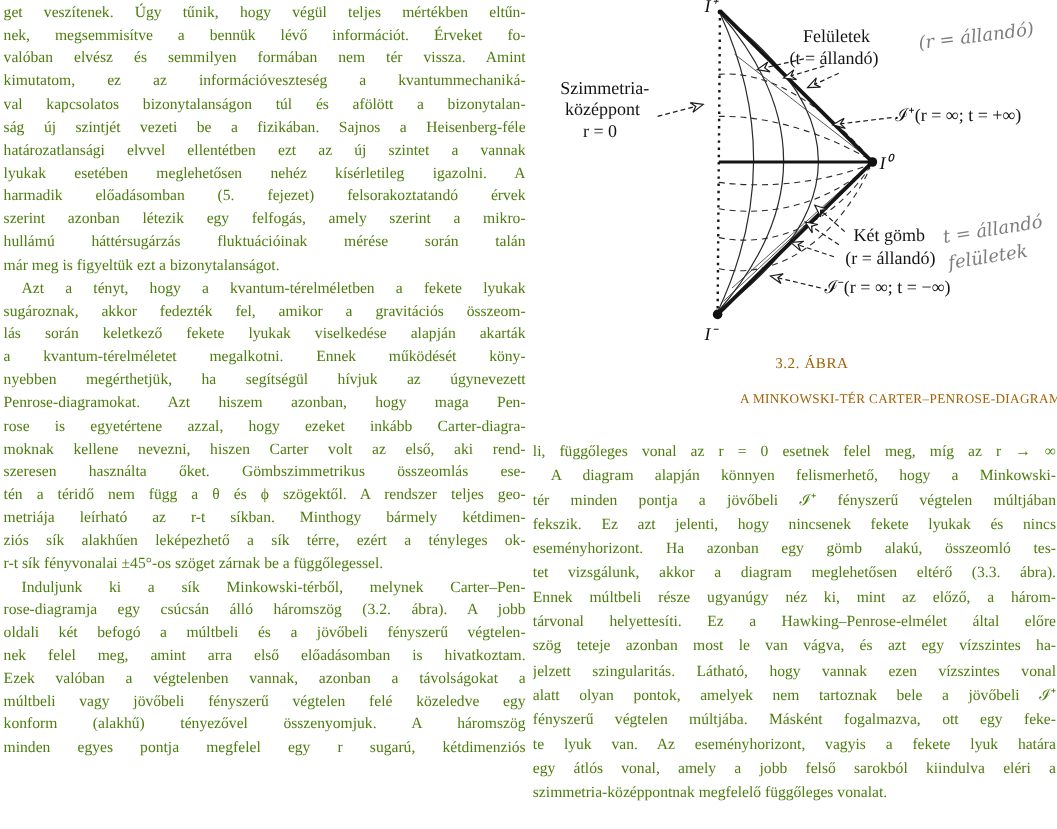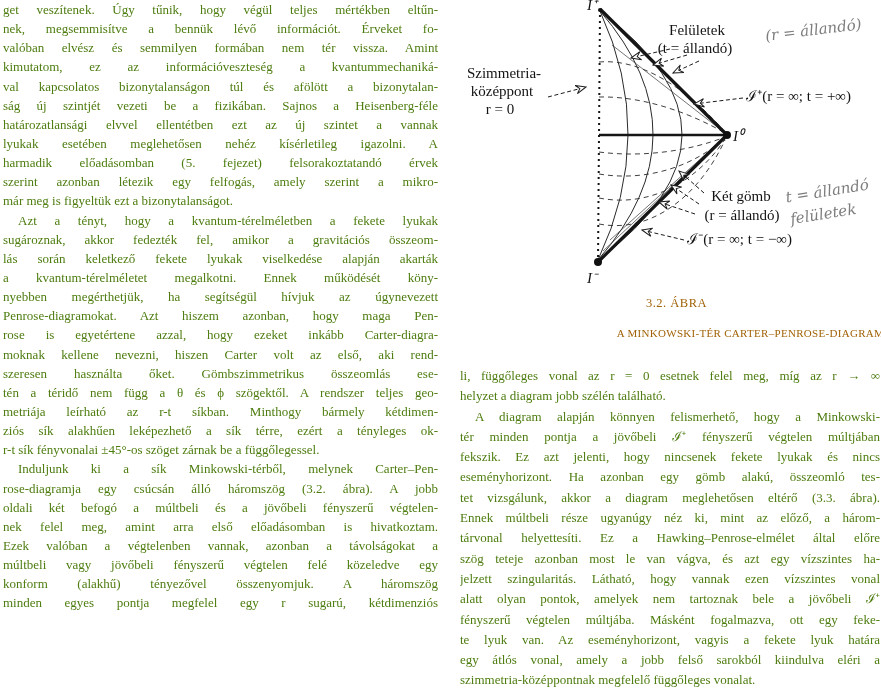--- a/index.html
+++ b/index.html
@@ -9,21 +9,21 @@
     font-family:"Liberation Serif", serif;
   }
   .col{position:absolute;}
   .col-left{left:3px;top:0;width:435px;}
   .col-right{left:444px;top:366px;width:436px;}
   .ln{
     font-size:13px;line-height:19.15px;height:19.15px;overflow:hidden;
     text-align:justify;text-align-last:justify;-moz-text-align-last:justify;
     white-space:nowrap;color:#4d7c0f;
   }
-  .col-right .ln{line-height:20.3px;height:20.3px;margin-left:16px;}
+  .col-right .ln{line-height:20.3px;height:20.3px;}
   .ln.ind{text-indent:15px;}
   .ln.end{text-align-last:left;-moz-text-align-last:left;}
   .fig{position:absolute;left:440px;top:0;width:441px;height:364px;}
   .fig svg{position:absolute;left:0;top:0;}
   .cap{position:absolute;left:16px;width:441px;text-align:center;
        font-family:Liberation Serif, serif;color:#a16207;}
   .cap1{top:296px;font-size:12.5px;letter-spacing:.5px;}
   .cap2{top:327px;font-size:11px;letter-spacing:.3px;text-align:right;}
   
   .edge{stroke:#151515;stroke-width:3.2;fill:none;}
@@ -46,20 +46,21 @@
   <div class="ln">get veszítenek. Úgy tűnik, hogy végül teljes mértékben eltűn-</div>
   <div class="ln">nek, megsemmisítve a bennük lévő információt. Érveket fo-</div>
   <div class="ln">valóban elvész és semmilyen formában nem tér vissza. Amint</div>
   <div class="ln">kimutatom, ez az információveszteség a kvantummechaniká-</div>
   <div class="ln">val kapcsolatos bizonytalanságon túl és afölött a bizonytalan-</div>
   <div class="ln">ság új szintjét vezeti be a fizikában. Sajnos a Heisenberg-féle</div>
   <div class="ln">határozatlansági elvvel ellentétben ezt az új szintet a vannak</div>
   <div class="ln">lyukak esetében meglehetősen nehéz kísérletileg igazolni. A</div>
   <div class="ln">harmadik előadásomban (5. fejezet) felsorakoztatandó érvek</div>
   <div class="ln">szerint azonban létezik egy felfogás, amely szerint a mikro-</div>
+  <div class="ln">hullámú háttérsugárzás fluktuációinak mérése során talán</div>
   <div class="ln end">már meg is figyeltük ezt a bizonytalanságot.</div>
   <div class="ln ind">Azt a tényt, hogy a kvantum-térelméletben a fekete lyukak</div>
   <div class="ln">sugároznak, akkor fedezték fel, amikor a gravitációs összeom-</div>
   <div class="ln">lás során keletkező fekete lyukak viselkedése alapján akarták</div>
   <div class="ln">a kvantum-térelméletet megalkotni. Ennek működését köny-</div>
   <div class="ln">nyebben megérthetjük, ha segítségül hívjuk az úgynevezett</div>
   <div class="ln">Penrose-diagramokat. Azt hiszem azonban, hogy maga Pen-</div>
   <div class="ln">rose is egyetértene azzal, hogy ezeket inkább Carter-diagra-</div>
   <div class="ln">moknak kellene nevezni, hiszen Carter volt az első, aki rend-</div>
   <div class="ln">szeresen használta őket. Gömbszimmetrikus összeomlás ese-</div>
@@ -149,21 +150,20 @@
     <text class="hand" x="374" y="35" text-anchor="middle" transform="rotate(-7 374 35)">(r = állandó)</text>
     <text class="hand" x="388" y="196" text-anchor="middle" transform="rotate(-9 388 196)">t = állandó</text>
     <text class="hand" x="384" y="219" text-anchor="middle" transform="rotate(-9 384 219)">felületek</text>
   </svg>
   <div class="cap cap1">3.2. ÁBRA</div>
   <div class="cap cap2">A MINKOWSKI-TÉR CARTER–PENROSE-DIAGRAMJA</div>
 </div>
 
 <div class="col col-right">
   <div class="ln">li, függőleges vonal az r = 0 esetnek felel meg, míg az r → ∞</div>
-  <div class="ln end">helyzet a diagram jobb szélén található.</div>
   <div class="ln ind">A diagram alapján könnyen felismerhető, hogy a Minkowski-</div>
   <div class="ln">tér minden pontja a jövőbeli ℐ⁺ fényszerű végtelen múltjában</div>
   <div class="ln">fekszik. Ez azt jelenti, hogy nincsenek fekete lyukak és nincs</div>
   <div class="ln">eseményhorizont. Ha azonban egy gömb alakú, összeomló tes-</div>
   <div class="ln">tet vizsgálunk, akkor a diagram meglehetősen eltérő (3.3. ábra).</div>
   <div class="ln">Ennek múltbeli része ugyanúgy néz ki, mint az előző, a három-</div>
   <div class="ln">tárvonal helyettesíti. Ez a Hawking–Penrose-elmélet által előre</div>
   <div class="ln">szög teteje azonban most le van vágva, és azt egy vízszintes ha-</div>
   <div class="ln">jelzett szingularitás. Látható, hogy vannak ezen vízszintes vonal</div>
   <div class="ln">alatt olyan pontok, amelyek nem tartoznak bele a jövőbeli ℐ⁺</div>

